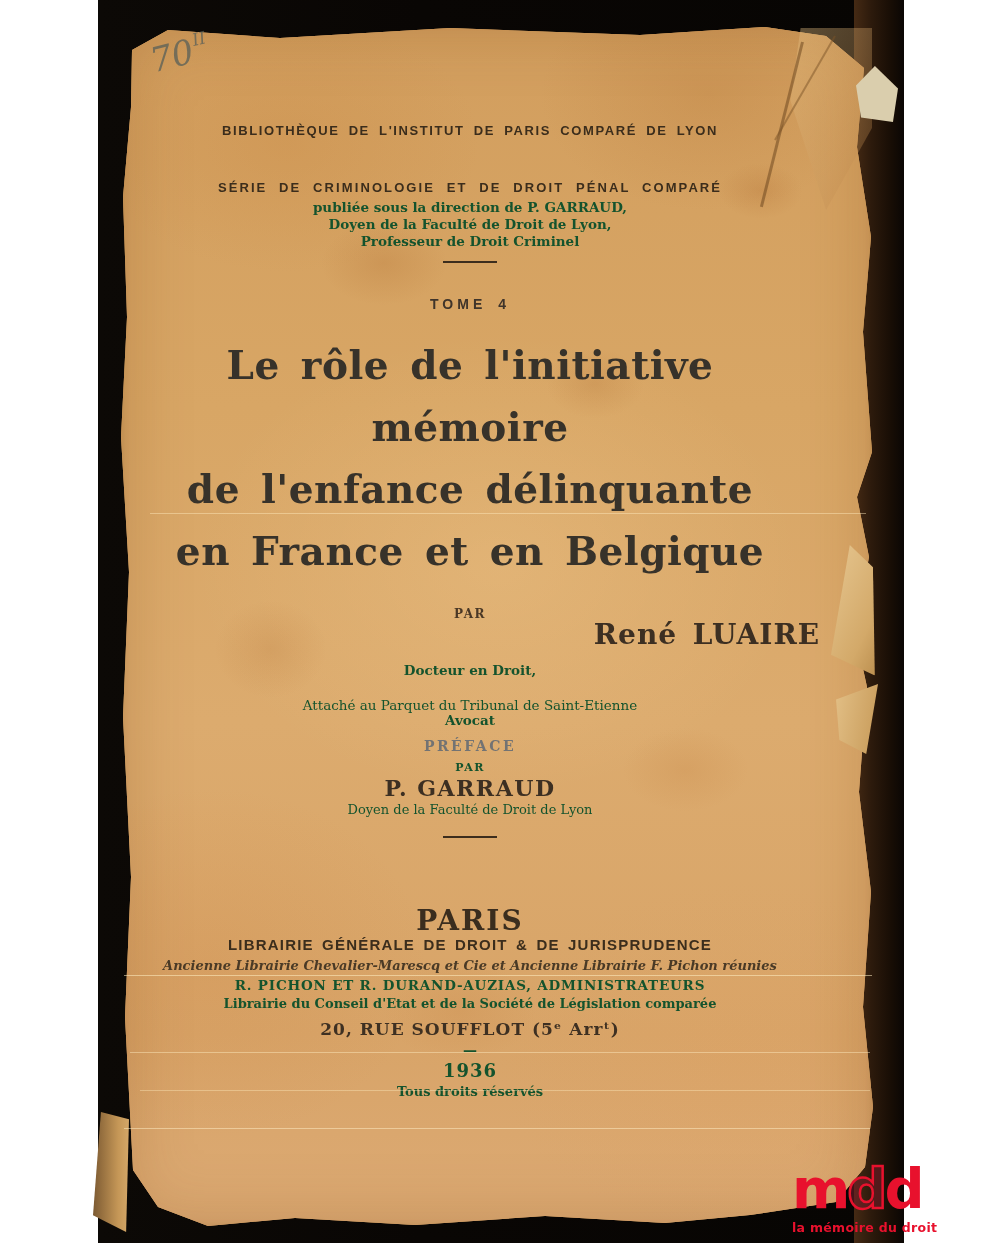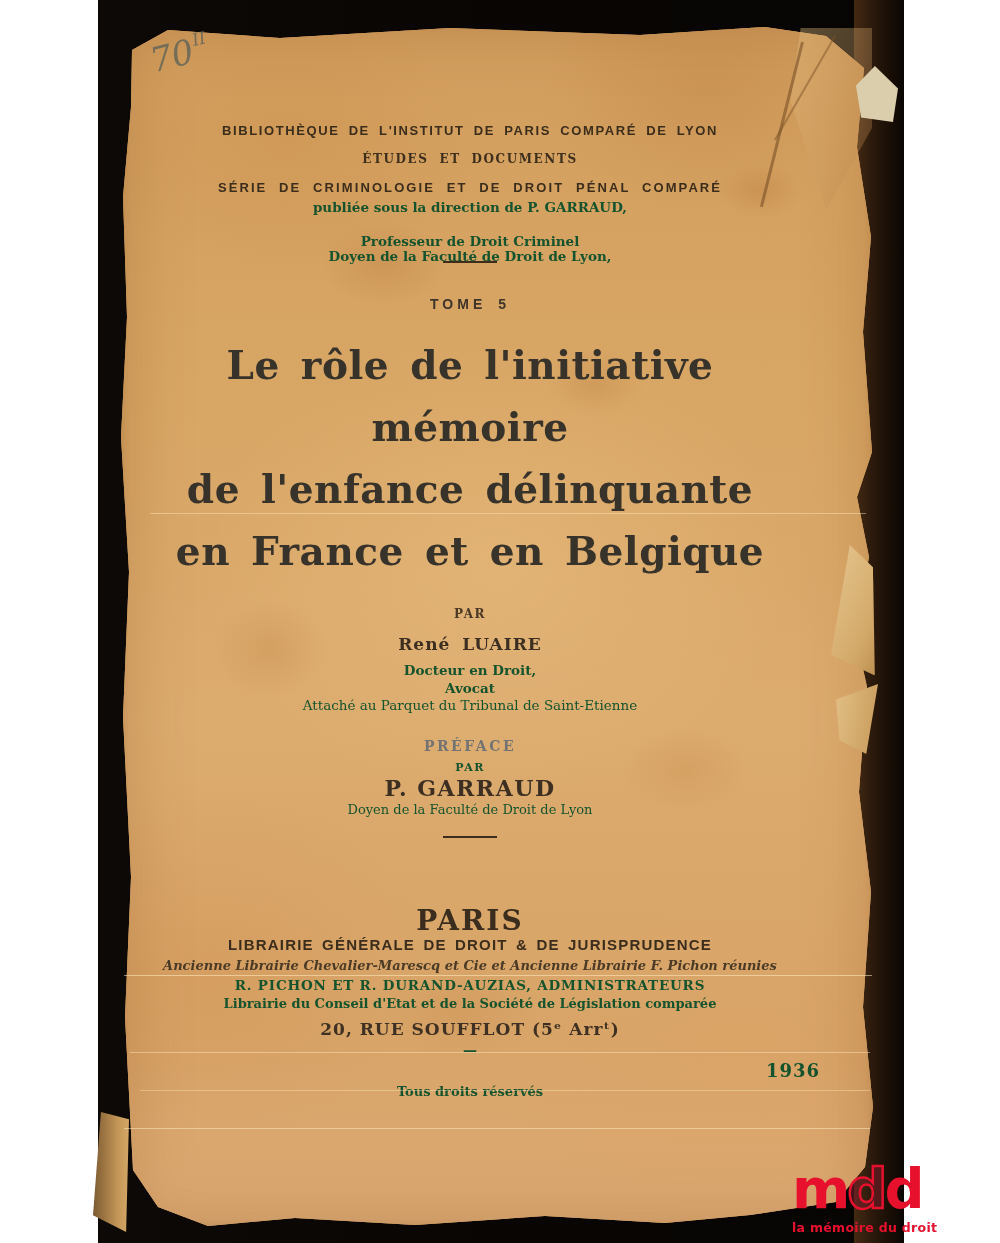--- a/index.html
+++ b/index.html
@@ -81,51 +81,51 @@
   
   .text-layer { position: absolute; left: 120px; top: 22px; width: 754px; height: 1206px; z-index: 5; }
   .tline { position: absolute; left: 0; width: 700px; text-align: center; }
   .sans  { font-family: "Liberation Sans", sans-serif; font-weight: bold; color: #3b2d1c; }
   .serif { font-family: "DejaVu Serif", serif; color: #14532d; }
 
   .l1 { top: 101px; font-size: 13px; letter-spacing: 1.6px; word-spacing: 4px; }
   .l2 { top: 130px; font-size: 12px; font-weight: bold; letter-spacing: 1.6px; word-spacing: 5px; color: #3e2f1c; }
   .l3 { top: 158px; font-size: 13px; letter-spacing: 2.1px; word-spacing: 6px; }
   .l4 { top: 177px; font-size: 13.5px; font-weight: bold; }
-  .l5 { top: 194px; font-size: 13.5px; font-weight: bold; margin-top: 32px; }
+  .l5 { top: 194px; font-size: 13.5px; font-weight: bold; }
   .l6 { top: 211px; font-size: 13.5px; font-weight: bold; }
   .rule-wrap { position: absolute; left: 0; width: 700px; }
   .r1 { top: 239px; }
   .rule { width: 54px; height: 2px; margin: 0 auto; background: #3c2d1d; }
   .tome { top: 274px; font-size: 14px; letter-spacing: 4px; word-spacing: 4px; color: #3f342a; }
 
   .book-title { position: absolute; left: 0; top: 312px; width: 700px; text-align: center;
     font-family: "DejaVu Serif", serif; font-weight: bold; font-size: 39px; line-height: 62px;
     color: #37322a; word-spacing: 7px; letter-spacing: 0.5px; }
 
   .par1 { top: 585px; font-size: 12px; font-weight: bold; letter-spacing: 1.5px; color: #4a3826; }
-  .author-name { top: 612px; font-size: 17px; font-weight: bold; letter-spacing: 1px; color: #3c2f22; word-spacing: 5px; }
+  .author-name { top: 596px; font-size: 28px; font-weight: bold; letter-spacing: 1px; color: #3c2f22; word-spacing: 5px; text-align: right; }
   .arole1 { top: 640px; font-size: 13.5px; font-weight: bold; }
-  .arole2 { top: 658px; font-size: 13.5px; font-weight: bold; }
+  .arole2 { top: 690px; font-size: 13.5px; font-weight: bold; }
   .arole3 { top: 675px; font-size: 13.5px; font-weight: normal; }
 
   .preface { top: 716px; font-size: 14px; font-weight: bold; letter-spacing: 2.5px; color: #737373; }
   .par2 { top: 739px; font-size: 11px; font-weight: bold; letter-spacing: 1.5px; }
   .pref-name { top: 753px; font-size: 22px; font-weight: bold; letter-spacing: 1.5px; color: #3c2f22; }
   .pref-role { top: 780px; font-size: 13px; font-weight: normal; }
   .r2 { top: 814px; }
 
   .city { top: 882px; font-size: 28px; font-weight: bold; letter-spacing: 2px; color: #3a2d1e; }
   .publisher { top: 914px; font-size: 15px; letter-spacing: 1.2px; word-spacing: 3px; }
   .former { top: 936px; font-size: 13px; font-style: italic; font-weight: bold; color: #4a3a26; }
   .admins { top: 955px; font-size: 13.5px; font-weight: bold; letter-spacing: 0.8px; }
   .affil { top: 974px; font-size: 13px; font-weight: bold; }
   .address { top: 997px; font-size: 17px; font-weight: bold; letter-spacing: 1px; color: #3e3022; }
   .dash { top: 1020px; font-size: 14px; font-weight: bold; }
-  .year { top: 1038px; font-size: 18px; font-weight: bold; letter-spacing: 1px; text-align: right; }
+  .year { top: 1038px; font-size: 18px; font-weight: bold; letter-spacing: 1px; }
   .rights { top: 1062px; font-size: 13px; font-weight: bold; }
 
   
   .mdd-logo { position: absolute; left: 792px; top: 1160px; width: 210px; z-index: 10;
     font-family: "DejaVu Sans", sans-serif; }
   .mdd-word { font-size: 56px; font-weight: bold; line-height: 58px; letter-spacing: -3px;
     color: #e8112d; }
   .mdd-word .outline { color: rgba(122,30,42,0.55); -webkit-text-stroke: 2.5px #e8112d; }
   .mdd-tagline { font-size: 12.5px; font-weight: bold; color: #e8112d; letter-spacing: 0.3px;
     margin-top: 2px; }
@@ -154,31 +154,30 @@
   <div class="crease-h ch4"></div>
   <div class="crease-h ch5"></div>
 
   <div class="handwritten">
     <span>70</span><sup>II</sup>
   </div>
 
   <div class="text-layer">
 
     <div class="tline sans l1">BIBLIOTHÈQUE DE L'INSTITUT DE PARIS COMPARÉ DE LYON</div>
-    <div class="tline serif l2">ÉTUDES ET DOCUMENTS</div>
     <div class="tline sans l3">SÉRIE DE CRIMINOLOGIE ET DE DROIT PÉNAL COMPARÉ</div>
     <div class="tline serif l4">publiée sous la direction de P. GARRAUD,</div>
     <div class="tline serif l5">Doyen de la Faculté de Droit de Lyon,</div>
     <div class="tline serif l6">Professeur de Droit Criminel</div>
 
     <div class="rule-wrap r1">
         <div class="rule"></div>
       </div>
 
-    <div class="tline sans tome">TOME 5</div>
+    <div class="tline sans tome">TOME 4</div>
 
     <div class="book-title">
       <div>Le rôle de l'initiative mémoire</div>
       <div>de l'enfance délinquante</div>
       <div>en France et en Belgique</div>
     </div>
 
     <div class="tline serif par1">PAR</div>
     <div class="tline serif author-name">René LUAIRE</div>
     <div class="tline serif arole1">Docteur en Droit,</div>

